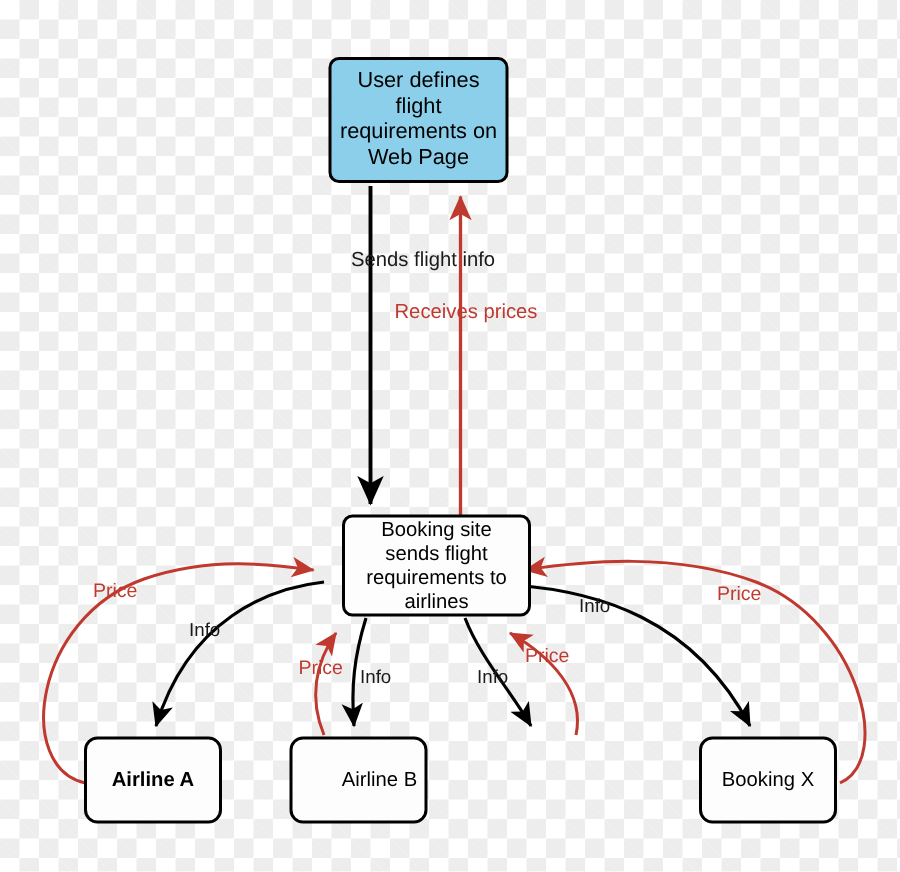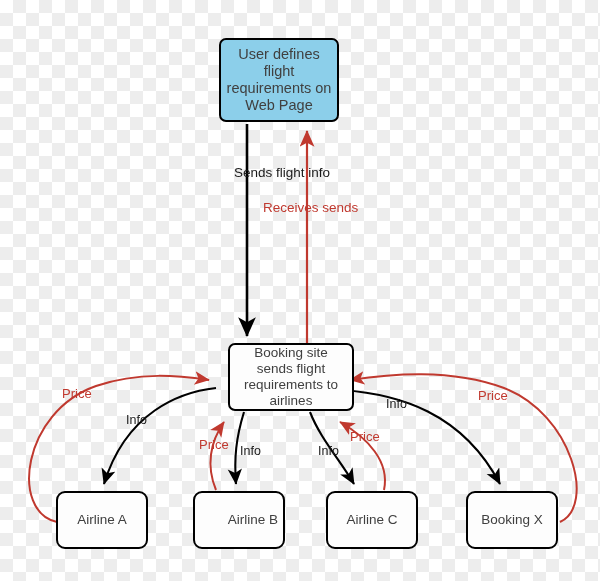--- a/index.html
+++ b/index.html
@@ -33,21 +33,21 @@
   }
   .node {
     position: absolute;
     box-sizing: border-box;
     border: 2px solid #000000;
     border-radius: 7px;
     display: flex;
     align-items: center;
     justify-content: flex-start;
     text-align: center;
-    color: #404040;
+    color: #000000;
     line-height: 1.18;
     z-index: 3;
   }
   .node-text {
     display: block;
     width: 100%;
     white-space: pre-line;
   }
   #node-user {
     left: 219px;
@@ -66,21 +66,21 @@
     font-size: 13.5px;
   }
   .airline {
     top: 491px;
     width: 92px;
     height: 58px;
     background: #fdfdfd;
     font-size: 13.5px;
     border-radius: 9px;
   }
-  #node-airline-a { left: 56px; }
+  #node-airline-a { left: 56px; font-weight: bold; }
   #node-airline-b { left: 193px; padding-left: 28px; }
   #node-airline-c { left: 326px; }
   #node-airline-x { left: 466px; }
 
   .edge-label {
     position: absolute;
     white-space: nowrap;
     z-index: 4;
     line-height: 1;
   }
@@ -147,29 +147,26 @@
 requirements to
 airlines</span>
   </div>
 
   <div class="node airline" id="node-airline-a">
     <span class="node-text">Airline A</span>
   </div>
   <div class="node airline" id="node-airline-b">
     <span class="node-text">Airline B</span>
   </div>
-  <div class="node airline" id="node-airline-c">
-    <span class="node-text">Airline C</span>
-  </div>
   <div class="node airline" id="node-airline-x">
     <span class="node-text">Booking X</span>
   </div>
 
   <div class="edge-label label-black" id="label-sends-flight-info">Sends flight info</div>
-  <div class="edge-label label-red" id="label-receives-prices">Receives sends</div>
+  <div class="edge-label label-red" id="label-receives-prices">Receives prices</div>
 
   <div class="edge-label label-red" id="label-price-left">Price</div>
   <div class="edge-label label-black" id="label-info-left">Info</div>
 
   <div class="edge-label label-red" id="label-price-b">Price</div>
   <div class="edge-label label-black" id="label-info-b">Info</div>
 
   <div class="edge-label label-black" id="label-info-c">Info</div>
   <div class="edge-label label-red" id="label-price-c">Price</div>
 

